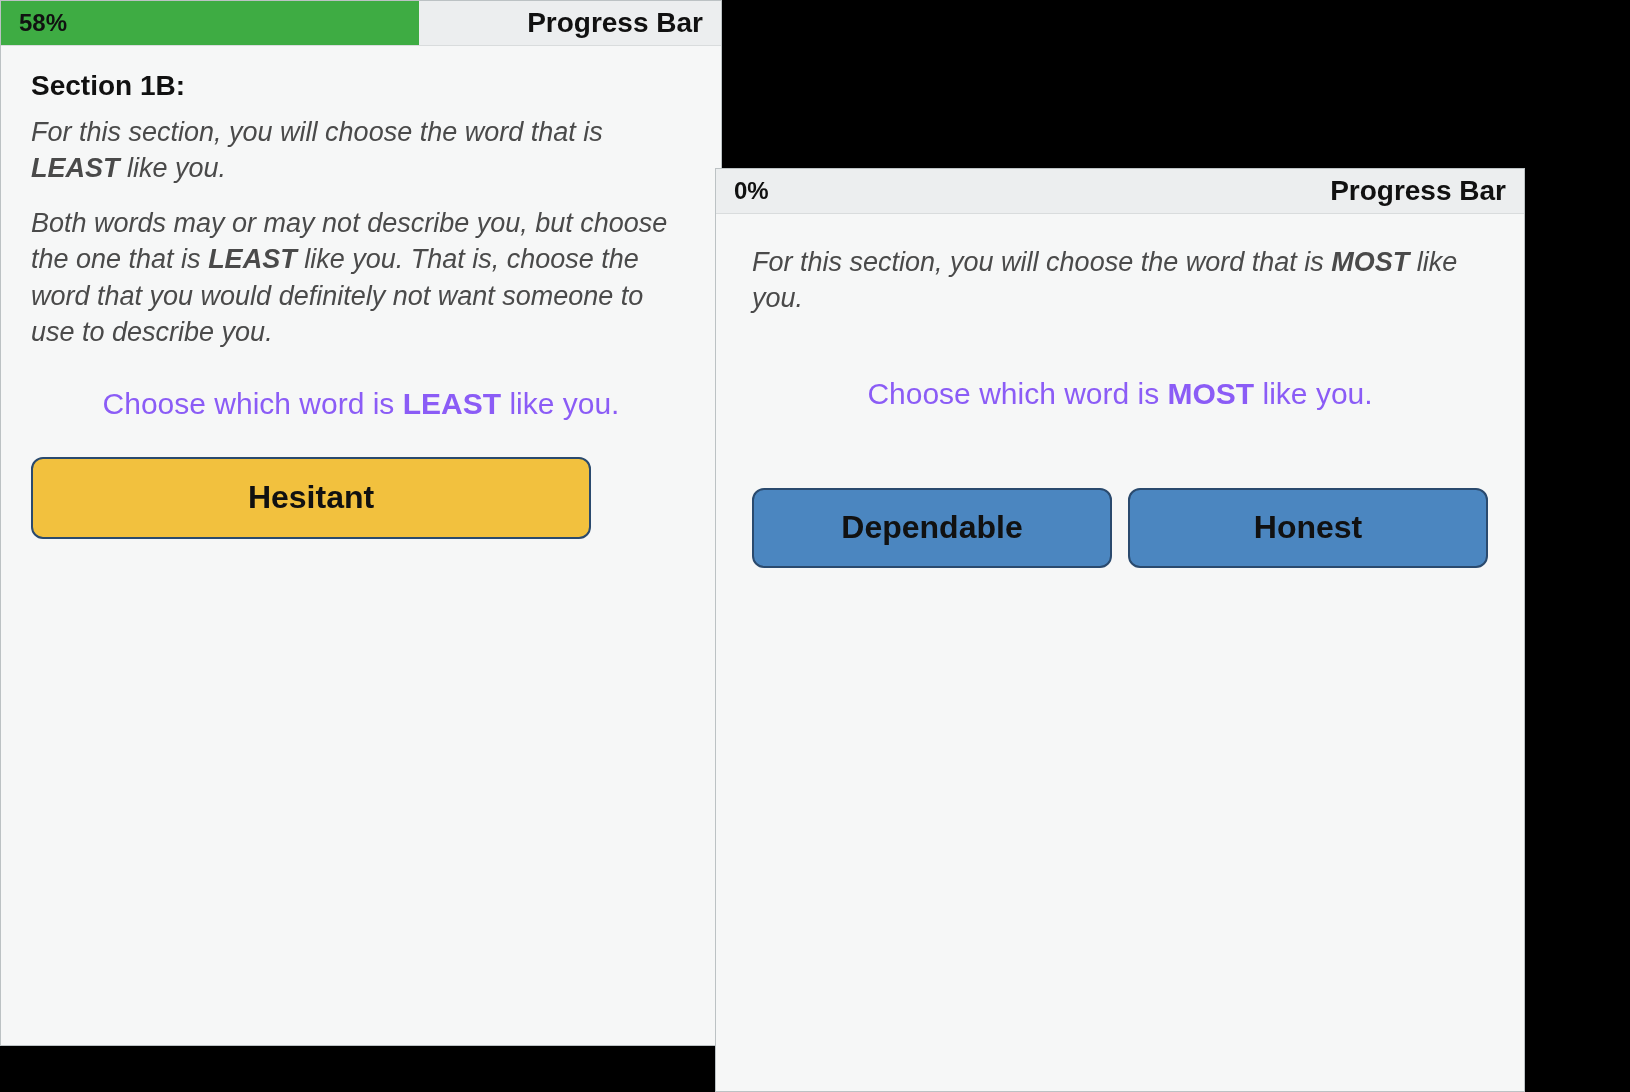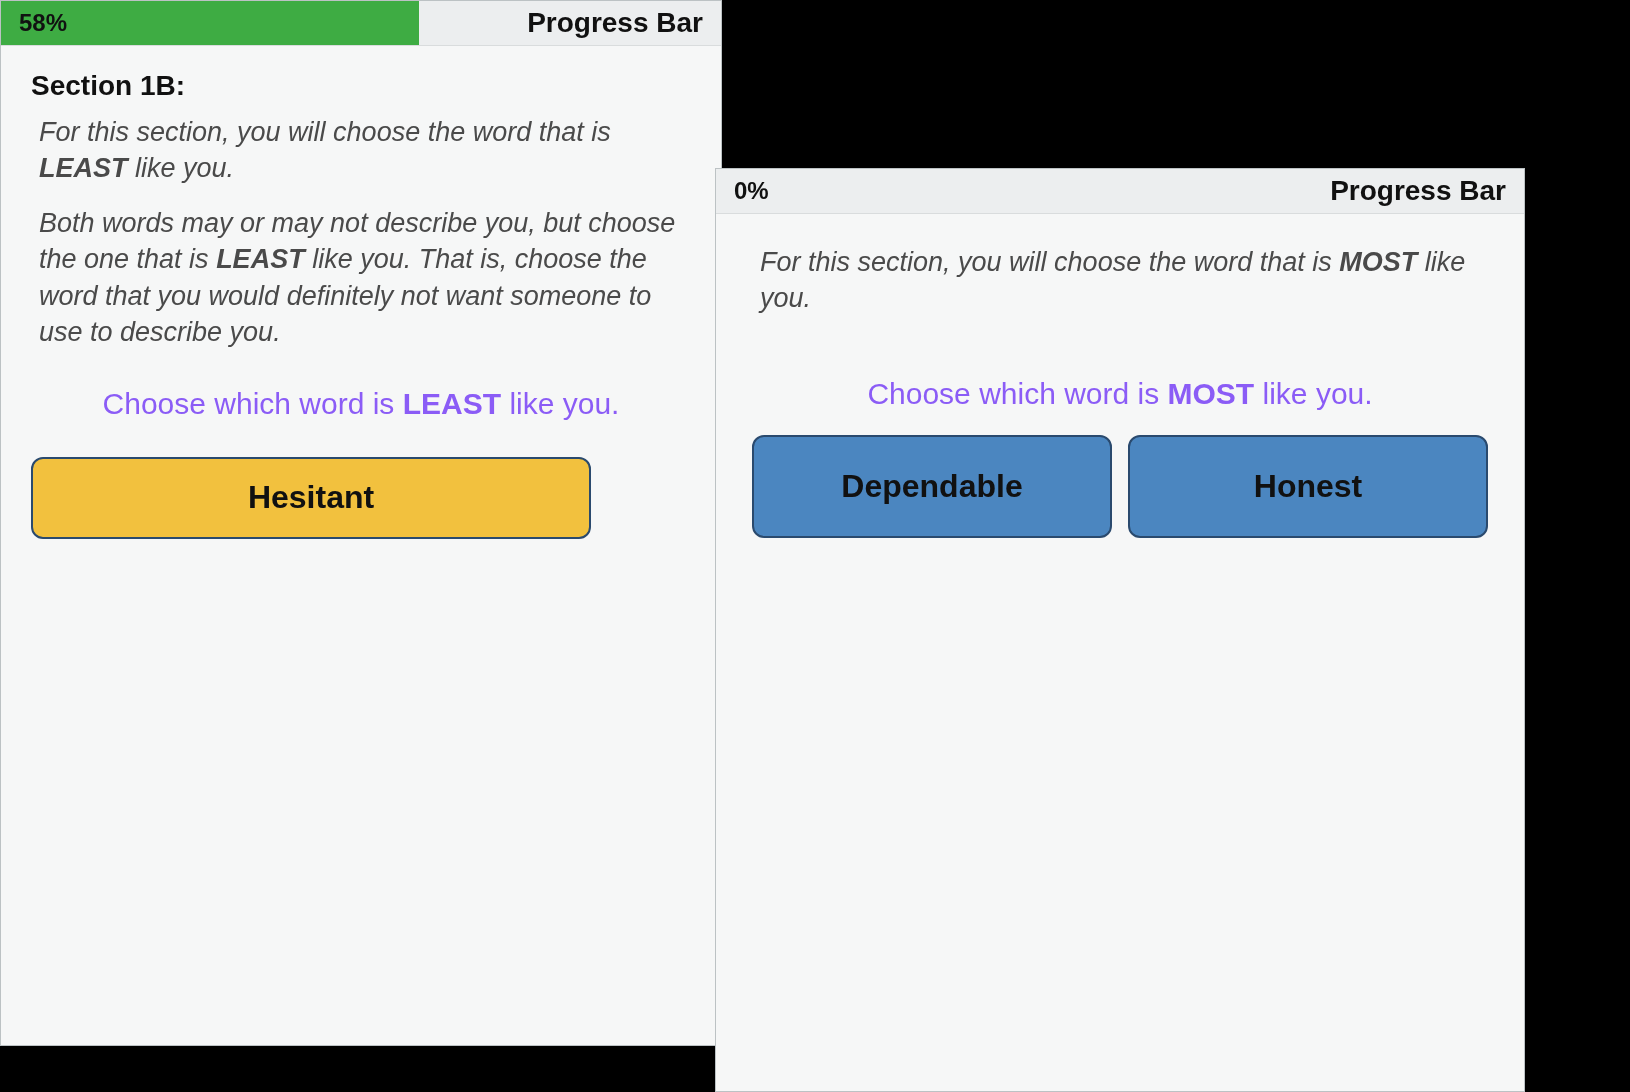--- a/index.html
+++ b/index.html
@@ -68,21 +68,21 @@
     font-size: 28px;
     font-weight: 800;
     color: #111;
     margin: 4px 0 12px 0;
   }
   .intro {
     font-size: 27px;
     line-height: 1.35;
     font-style: italic;
     color: #4a4a4a;
-    margin: 10px 0 18px 8px;
+    margin: 10px 0 18px 0;
   }
   .intro b { font-weight: 800; }
   .prompt {
     font-size: 30px;
     color: #8b5cf6;
     text-align: center;
     margin: 36px 0 36px 0;
   }
   .prompt b { font-weight: 800; }
   .choices {
@@ -107,22 +107,22 @@
   .choice-yellow {
     background: #f2c13e;
     border: 2px solid #2a4a6e;
   }
   .choice-blue {
     background: #4b86c0;
     border: 2px solid #2a4a6e;
   }
   .panel-right .content { padding: 20px 36px 30px 36px; }
   .panel-right .intro { font-size: 27px; }
-  .panel-right .prompt { margin-top: 60px; margin-bottom: 24px; }
-  .panel-right .choice-btn { width: 580px; height: 103px; }
+  .panel-right .prompt { margin-top: 60px; margin-bottom: 77px; }
+  .panel-right .choice-btn { width: 580px; height: 80px; }
 </style>
 </head>
 <body>
 
 <div class="panel panel-left">
   <div class="progress-wrap">
     <div class="progress-fill" style="width:58%;"></div>
     <div class="progress-pct">58%</div>
     <div class="progress-label">Progress Bar</div>
   </div>

